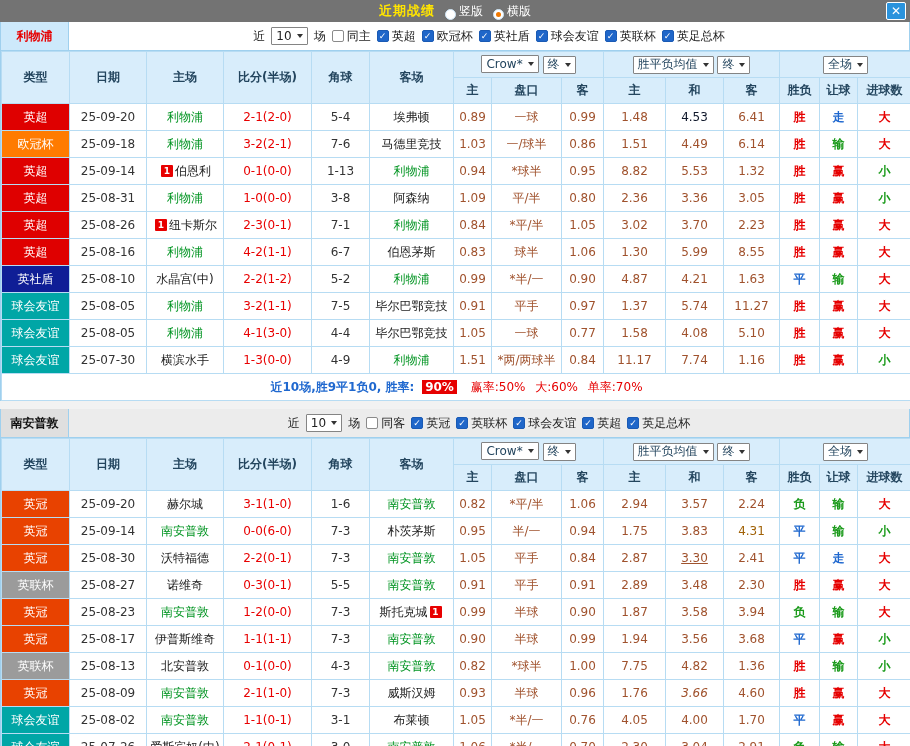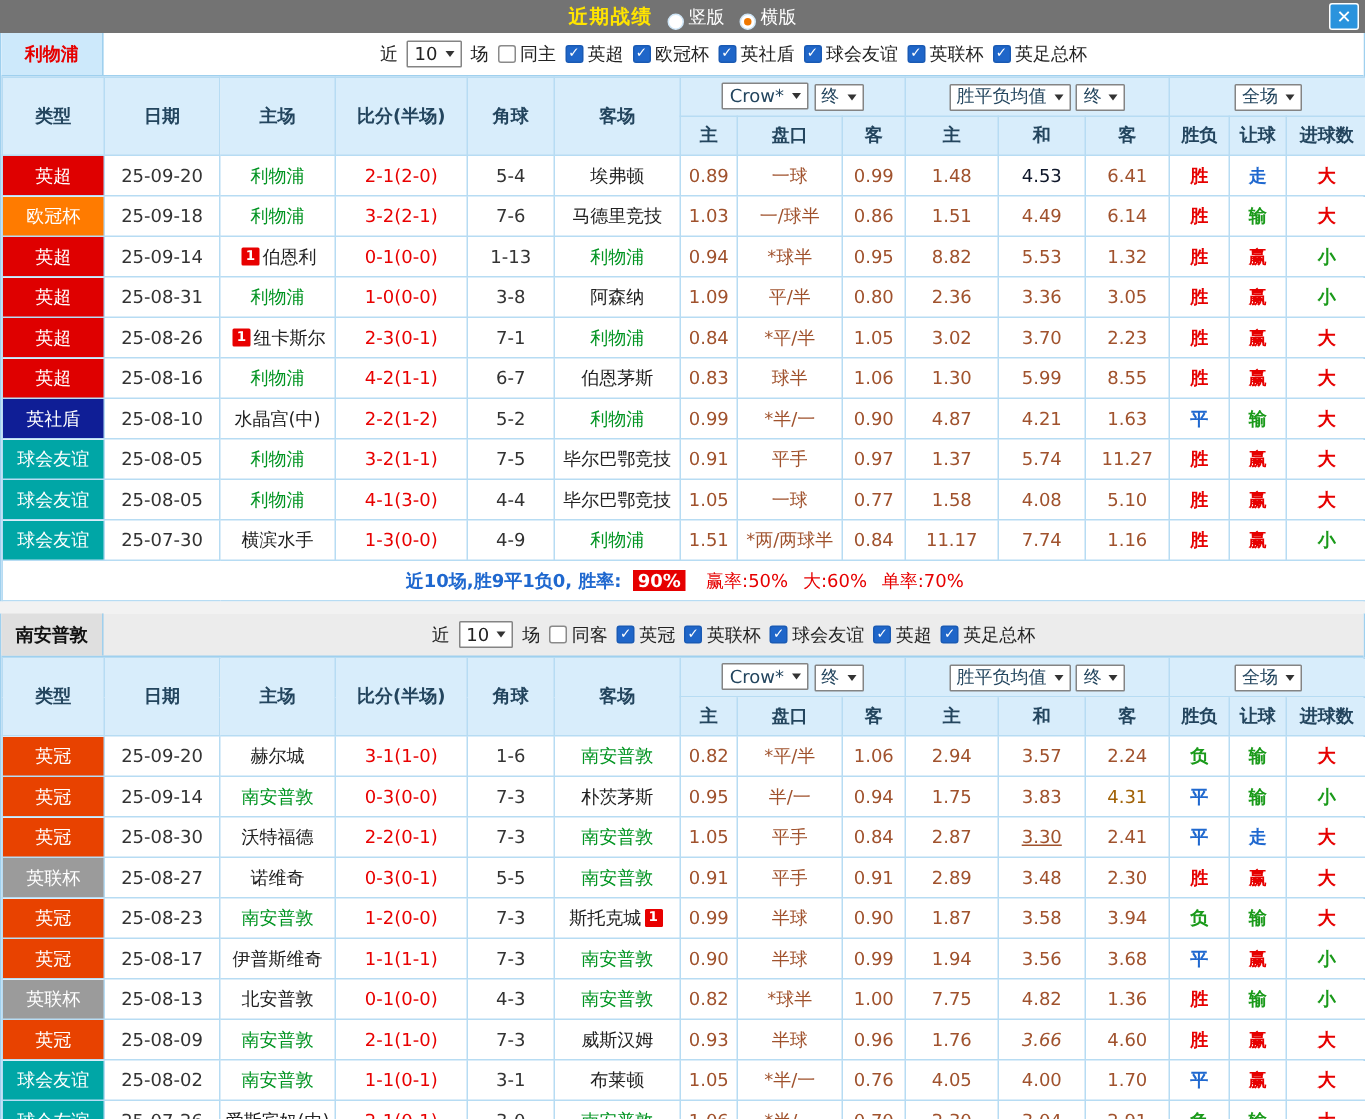--- a/index.html
+++ b/index.html
@@ -478,21 +478,21 @@
           <td style="color: rgb(160, 82, 45);">3.57</td>
           <td style="color: rgb(160, 82, 45);">2.24</td>
           <td style="color: rgb(26, 154, 26); font-weight: bold;">负</td>
           <td style="color: rgb(26, 154, 26); font-weight: bold;">输</td>
           <td style="color: rgb(230, 0, 0); font-weight: bold;">大</td>
         </tr>
         <tr>
           <td style="background: rgb(232, 66, 0); color: rgb(255, 255, 255);">英冠</td>
           <td style="color: rgb(51, 51, 51);">25-09-14</td>
           <td><span style="color: rgb(0, 148, 33);">南安普敦</span></td>
-          <td style="color: rgb(232, 0, 0);">0-3(0-0)</td>
+          <td style="color: rgb(232, 0, 0);">0-0(6-0)</td>
           <td style="color: rgb(51, 51, 51);">7-3</td>
           <td><span>朴茨茅斯</span></td>
           <td style="color: rgb(160, 82, 45);">0.95</td>
           <td style="color: rgb(160, 82, 45);">半/一</td>
           <td style="color: rgb(160, 82, 45);">0.94</td>
           <td style="color: rgb(160, 82, 45);">1.75</td>
           <td style="color: rgb(160, 82, 45);">3.83</td>
           <td style="color: #a16207;">4.31</td>
           <td style="color: rgb(31, 104, 207); font-weight: bold;">平</td>
           <td style="color: rgb(26, 154, 26); font-weight: bold;">输</td>

